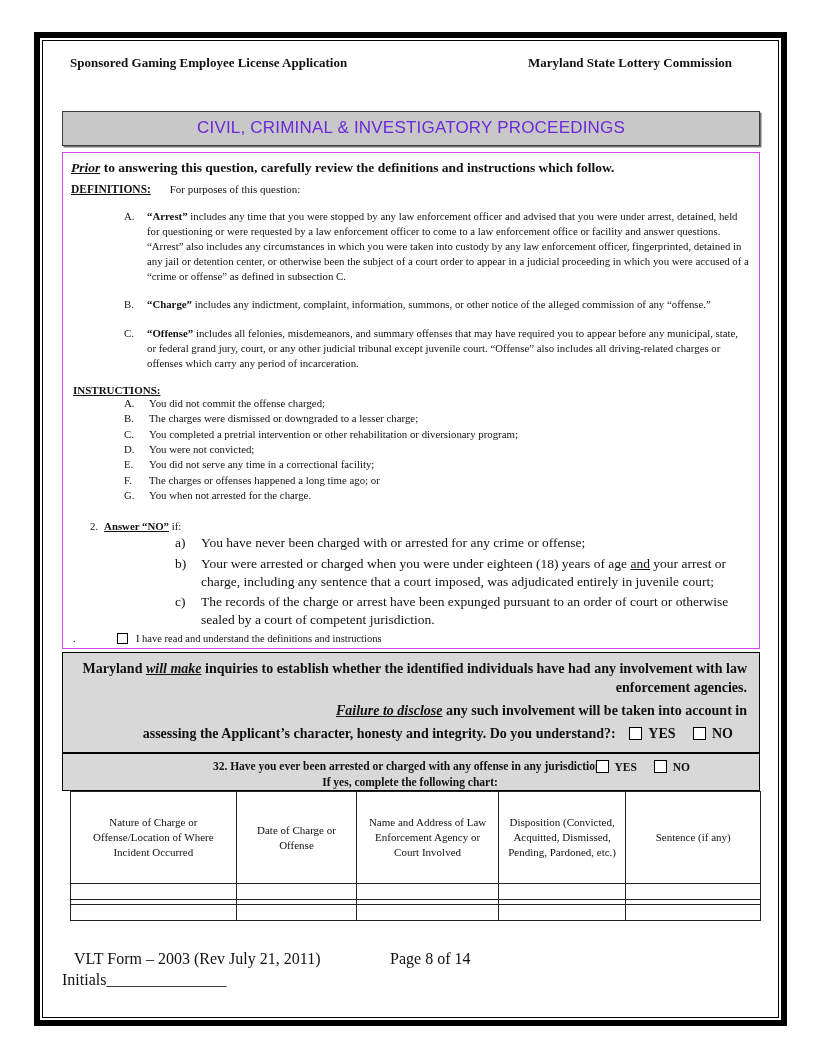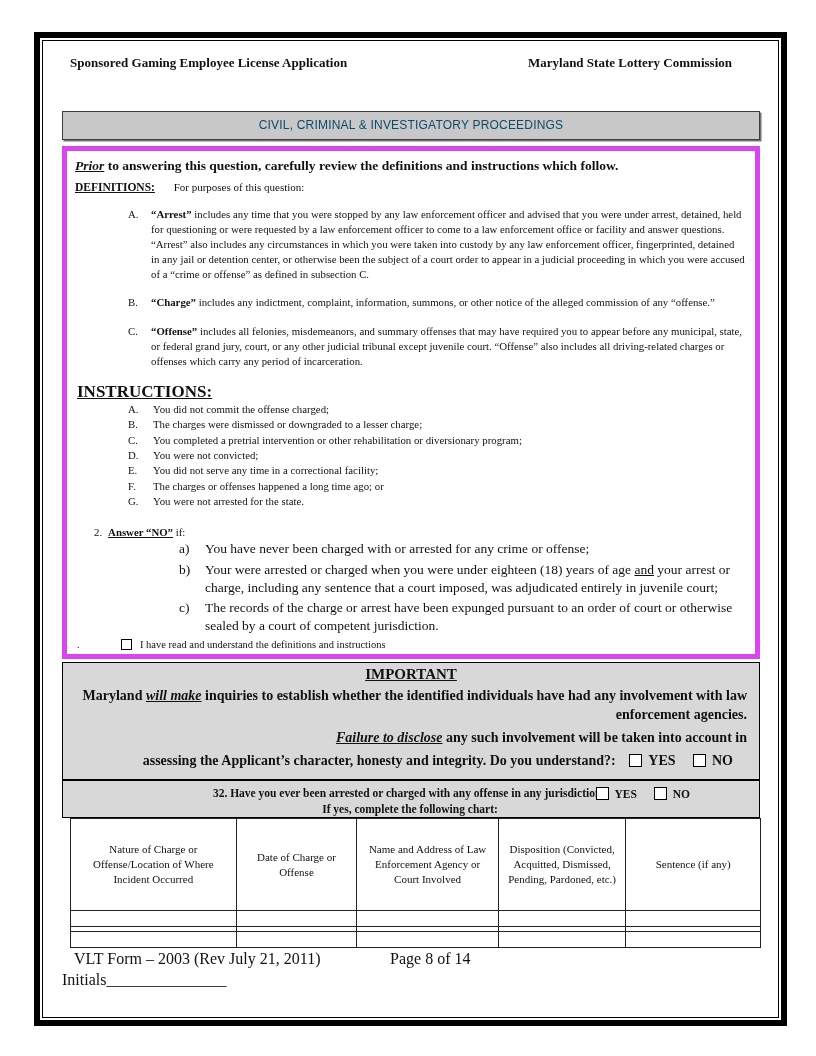--- a/index.html
+++ b/index.html
@@ -22,37 +22,37 @@
   
   .titles { display:flex; justify-content:space-between; padding:2px 28px 0 8px;gap:20px; }
   .titles .t { font-weight:bold; font-size:13px; }
 
   
   .banner {
     margin-top:40px; background:#c8c8c8; border:1px solid #3c3c3c;
     box-shadow:1.5px 1.5px 0 rgba(0,0,0,0.55);
     text-align:center; padding:6px 0 7px;
     font-family:"Liberation Sans","DejaVu Sans",sans-serif;
-    font-size:12px; color:#0c4a6e; letter-spacing:0.2px;
-  }
-
-  
-  .main-box { margin-top:6px; border:5px solid #d946ef; padding:7px 4px 4px 6px; }
+    font-size:17px; color:#6d28d9; letter-spacing:0.2px;
+  }
+
+  
+  .main-box { margin-top:6px; border:1px solid #d946ef; padding:7px 4px 4px 6px; }
   .prior-line { font-size:13.5px; font-weight:bold; padding-left:2px; }
   .prior-line .prior { font-style:italic; text-decoration:underline; }
   .defs-line { margin-top:7px; font-size:11px; padding-left:2px; }
   .defs-line .lbl { font-weight:bold; text-decoration:underline; font-size:11.5px; }
   .defs-line .note { margin-left:16px; }
 
   .def-item { display:flex; margin-top:14px; padding-left:55px; padding-right:6px;
               font-size:10.8px; line-height:1.38; }
   .def-item .letter { width:23px; flex:none; }
   .def-item .body b { font-weight:bold; }
 
-  .inst-label { margin-top:13px; padding-left:4px; font-size:17px;
+  .inst-label { margin-top:13px; padding-left:4px; font-size:11px;
                 font-weight:bold; text-decoration:underline; }
   .inst-item { margin-top:8px; padding-left:21px; font-size:10.8px; }
   .inst-item .num { margin-right:6px; }
   .inst-item .bold-u { font-weight:bold; text-decoration:underline; }
   .sub-item { display:flex; padding-left:55px; font-size:10.8px; line-height:1.42; }
   .sub-item .letter { width:25px; flex:none; }
   .inst-item2 { margin-top:17px; }
   .no-item { display:flex; padding-left:106px; padding-right:10px;
              font-size:13.5px; line-height:1.35; margin-top:2px; }
   .no-item .letter { width:26px; flex:none; }
@@ -161,21 +161,21 @@
         <div class="sub-item">
             <span class="letter">E.</span>
             <span>You did not serve any time in a correctional facility;</span>
           </div>
         <div class="sub-item">
             <span class="letter">F.</span>
             <span>The charges or offenses happened a long time ago; or</span>
           </div>
         <div class="sub-item">
             <span class="letter">G.</span>
-            <span>You were not arrested for the state.</span>
+            <span>You when not arrested for the charge.</span>
           </div>
 
         <div class="inst-item inst-item2">
           <span class="num">2.</span><span class="bold-u">Answer “NO”</span><span> if:</span>
         </div>
 
         <div class="no-item">
           <span class="letter">a)</span>
           <span>You have never been charged with or arrested for any crime or offense;</span>
         </div>
@@ -189,21 +189,20 @@
         </div>
 
         <div class="ack-line">
           <span class="dot">.</span>
           <span class="checkbox cb"></span>
           <span>I have read and understand the definitions and instructions</span>
         </div>
       </div>
 
       <div class="important-box">
-        <div class="imp-title">IMPORTANT</div>
         <div class="imp-line">
           <span>Maryland </span><span class="emph">will make</span><span> inquiries to establish whether the identified individuals have had any involvement with law enforcement agencies.</span>
         </div>
         <div class="imp-line">
           <span class="emph">Failure to disclose</span><span> any such involvement will be taken into account in</span>
         </div>
         <div class="imp-line">
           <span>assessing the Applicant’s character, honesty and integrity.  Do you understand?:</span><span class="gap"></span>
           <span class="checkbox big"></span><span class="cb-lab">YES</span>
           <span class="checkbox big"></span><span class="cb-lab">NO</span>

